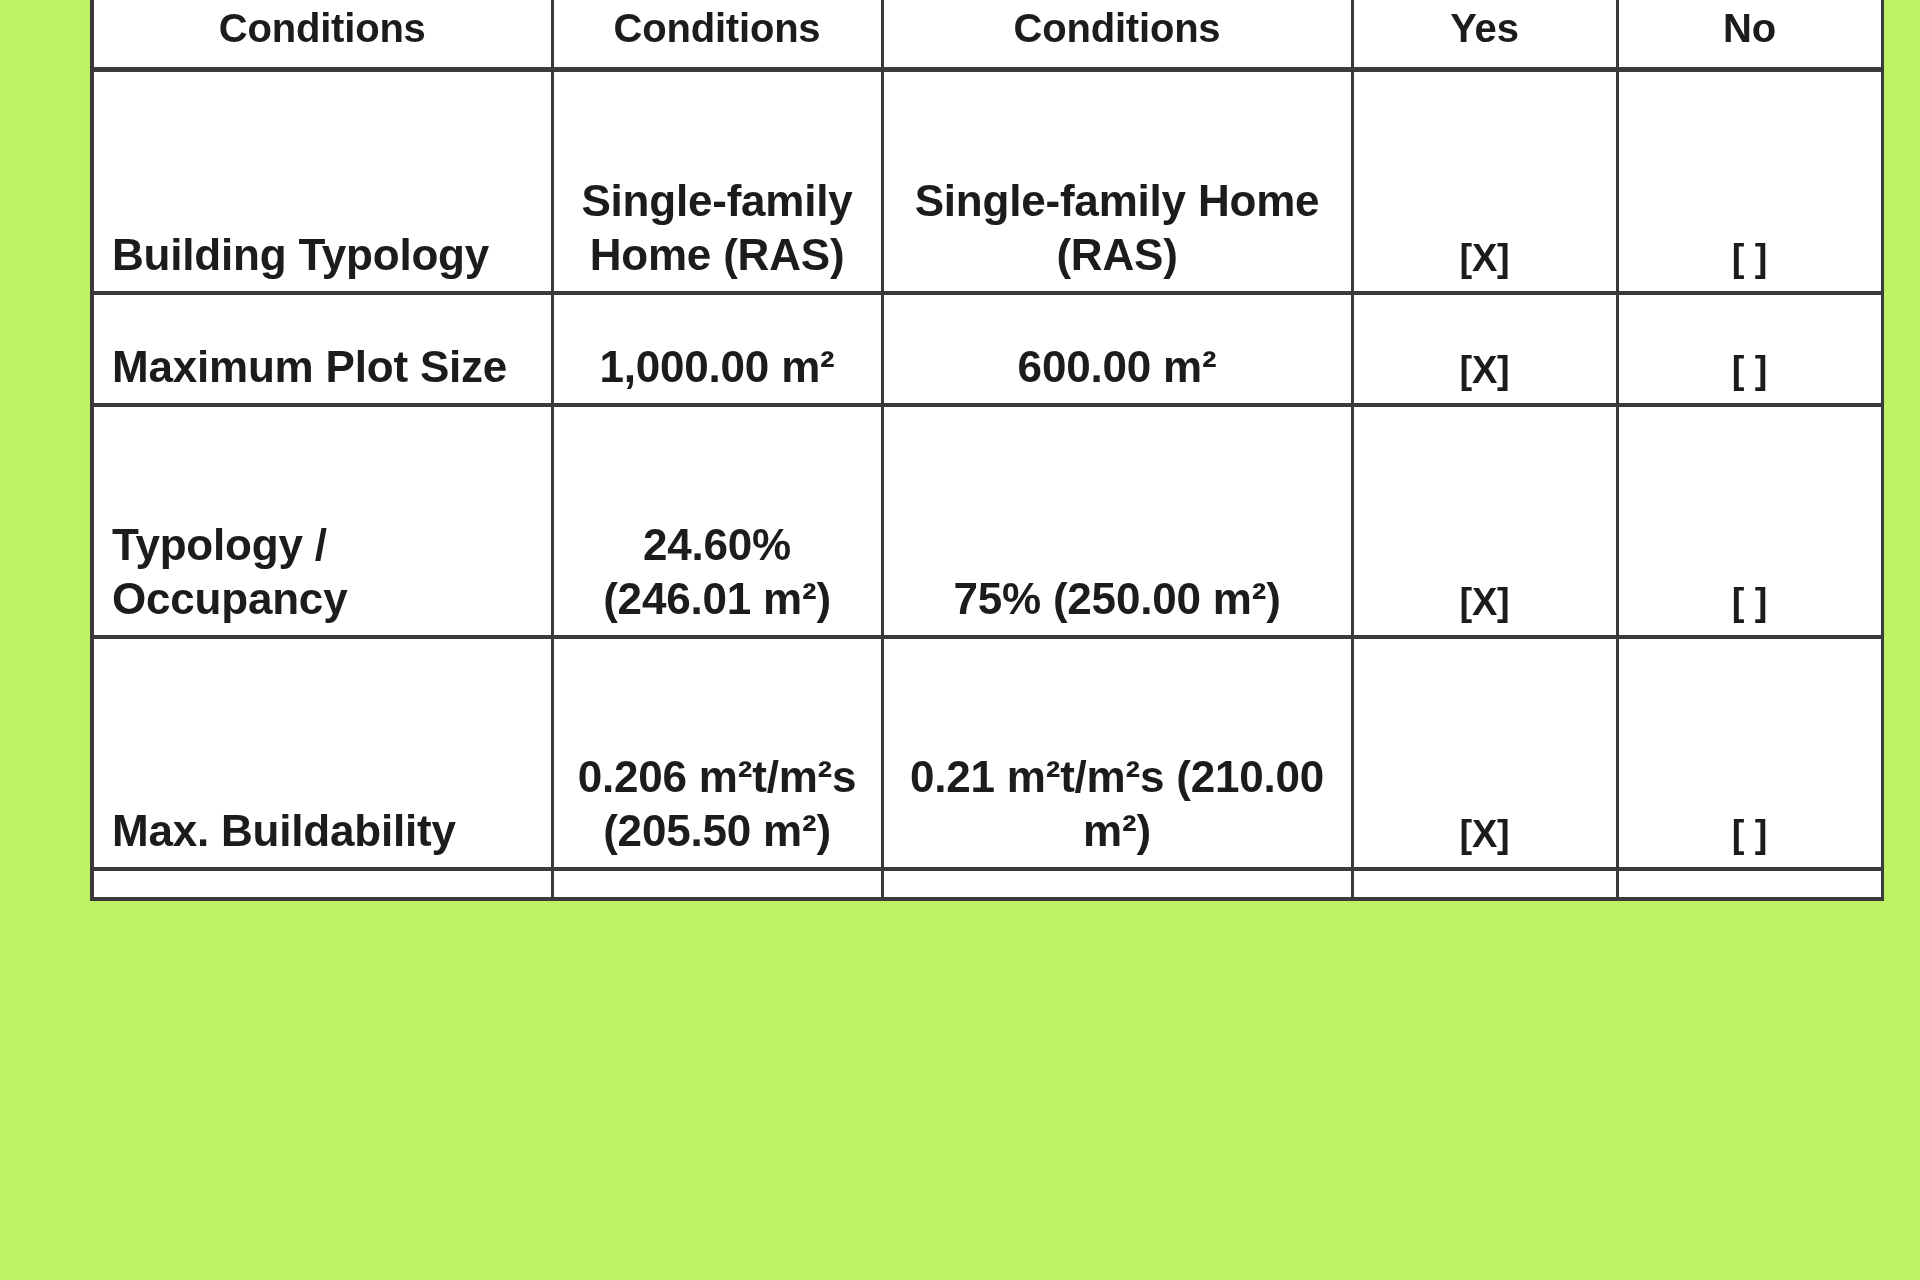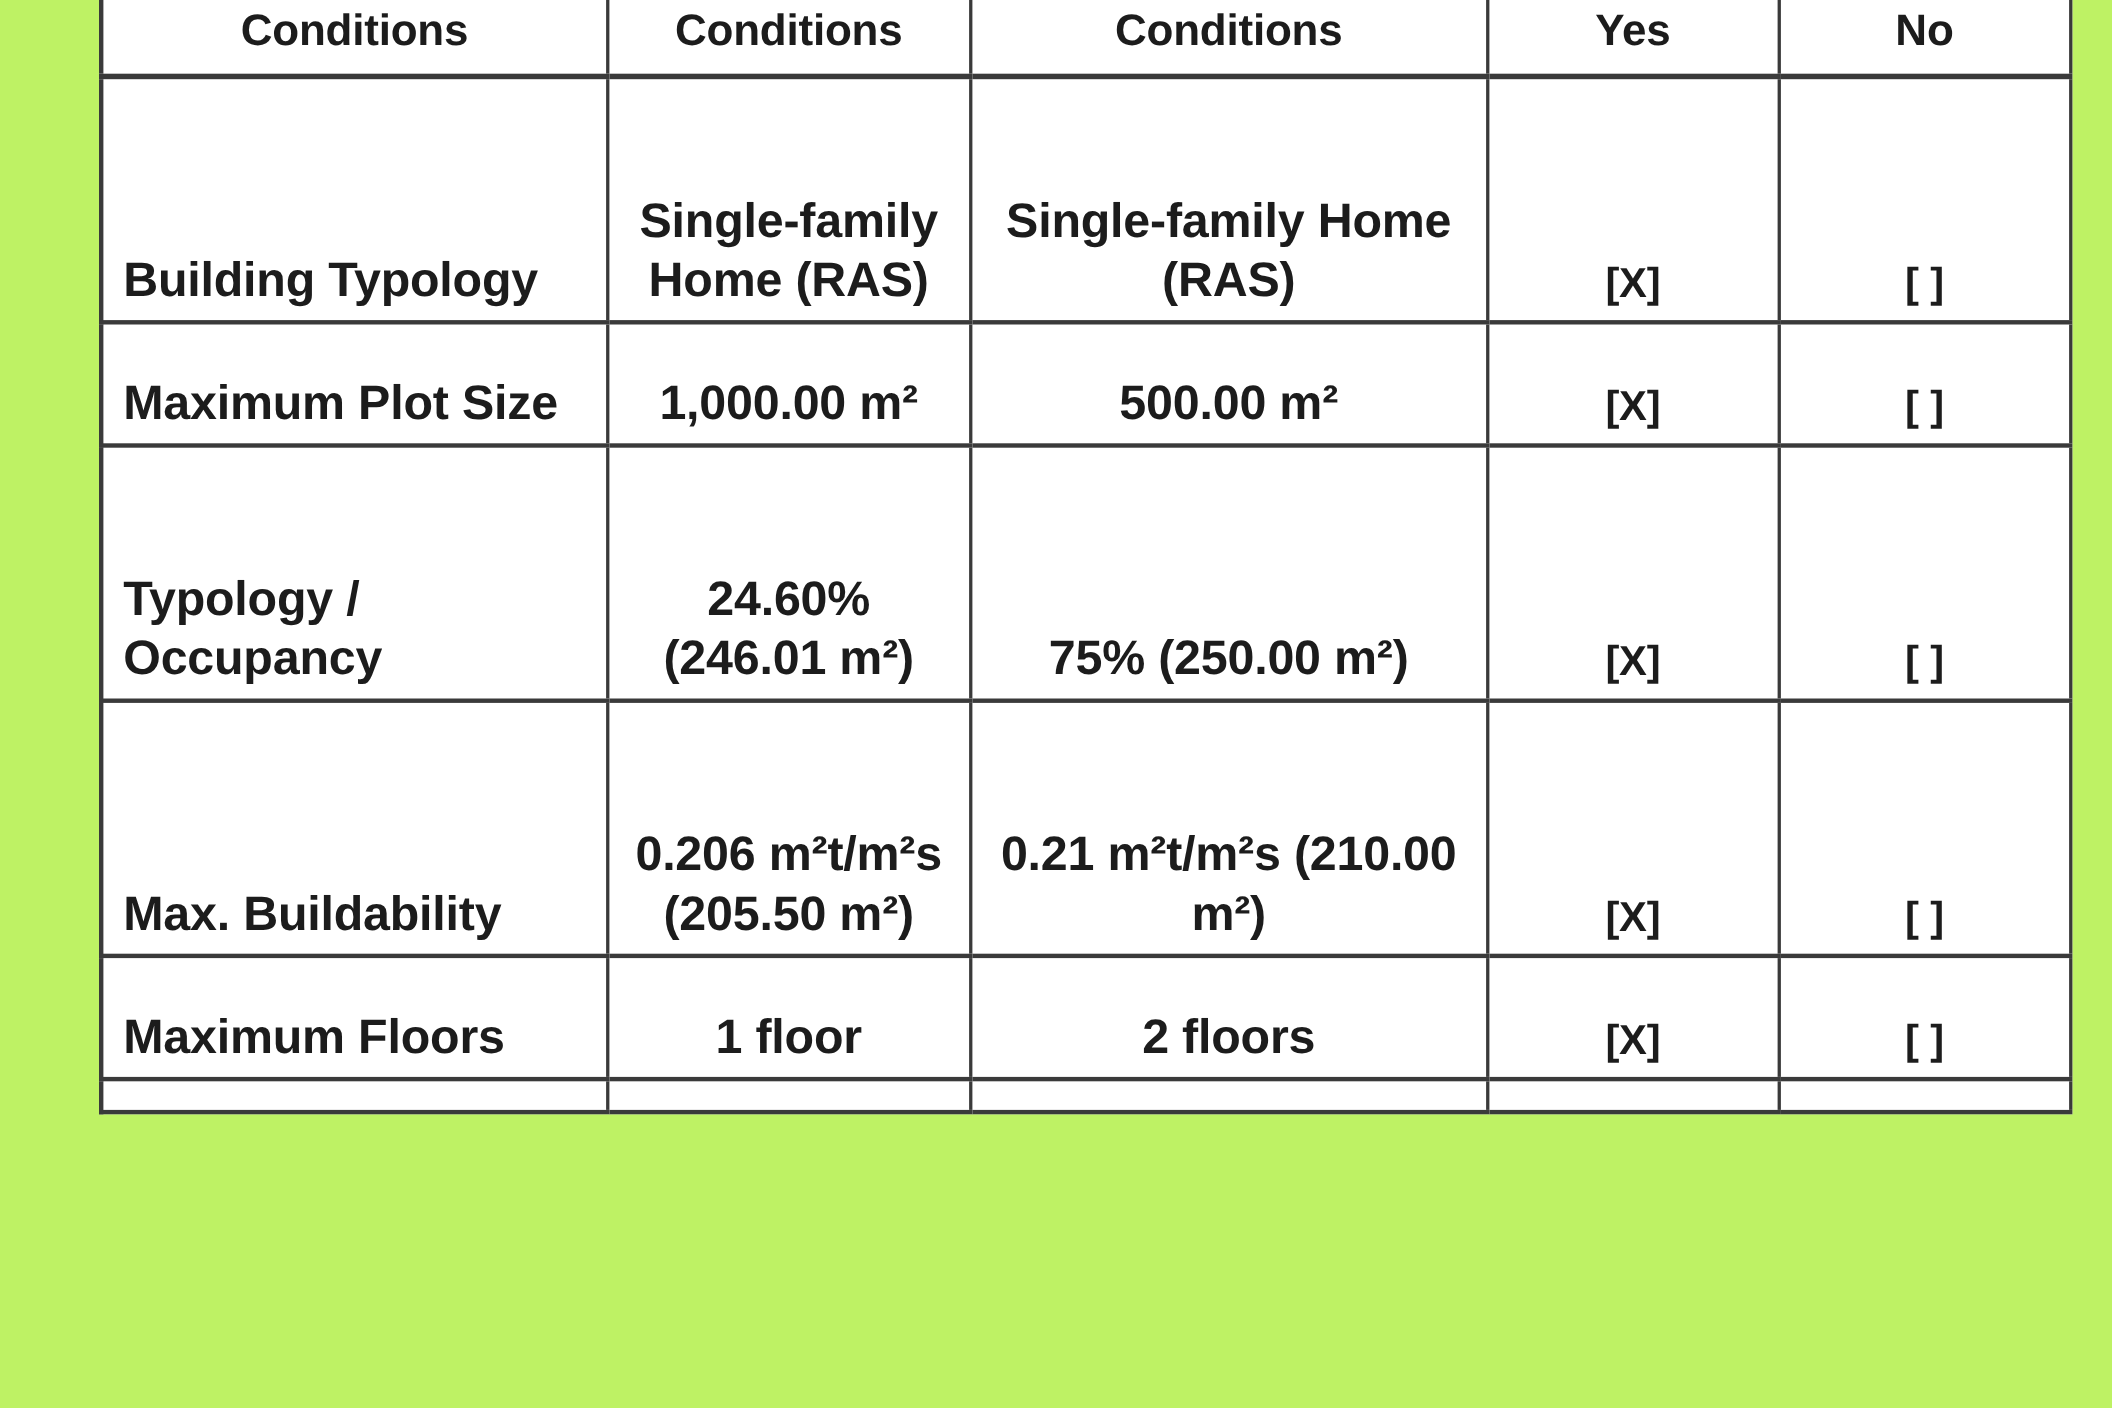--- a/index.html
+++ b/index.html
@@ -123,45 +123,38 @@
         <tr class="row-tall">
           <td class="label">Building Typology</td>
           <td class="val">Single-family Home (RAS)</td>
           <td class="val">Single-family Home (RAS)</td>
           <td class="mark">[X]</td>
           <td class="mark">[ ]</td>
         </tr>
         <tr class="row-short">
           <td class="label">Maximum Plot Size</td>
           <td class="val">1,000.00 m²</td>
-          <td class="val">500.00 m²</td>
+          <td class="val">600.00 m²</td>
           <td class="mark">[X]</td>
           <td class="mark">[ ]</td>
         </tr>
         <tr class="row-xtall">
           <td class="label">Typology / Occupancy</td>
           <td class="val">24.60% (246.01 m²)</td>
           <td class="val">75% (250.00 m²)</td>
           <td class="mark">[X]</td>
           <td class="mark">[ ]</td>
         </tr>
         <tr class="row-xtall">
           <td class="label">Max. Buildability</td>
           <td class="val">0.206 m²t/m²s (205.50 m²)</td>
           <td class="val">0.21 m²t/m²s (210.00 m²)</td>
           <td class="mark">[X]</td>
           <td class="mark">[ ]</td>
         </tr>
-        <tr class="row-short">
-          <td class="label">Maximum Floors</td>
-          <td class="val">1 floor</td>
-          <td class="val">2 floors</td>
-          <td class="mark">[X]</td>
-          <td class="mark">[ ]</td>
-        </tr>
         <tr class="row-cut">
           <td></td>
           <td></td>
           <td></td>
           <td></td>
           <td></td>
         </tr>
       </tbody>
     </table>
   </div>

